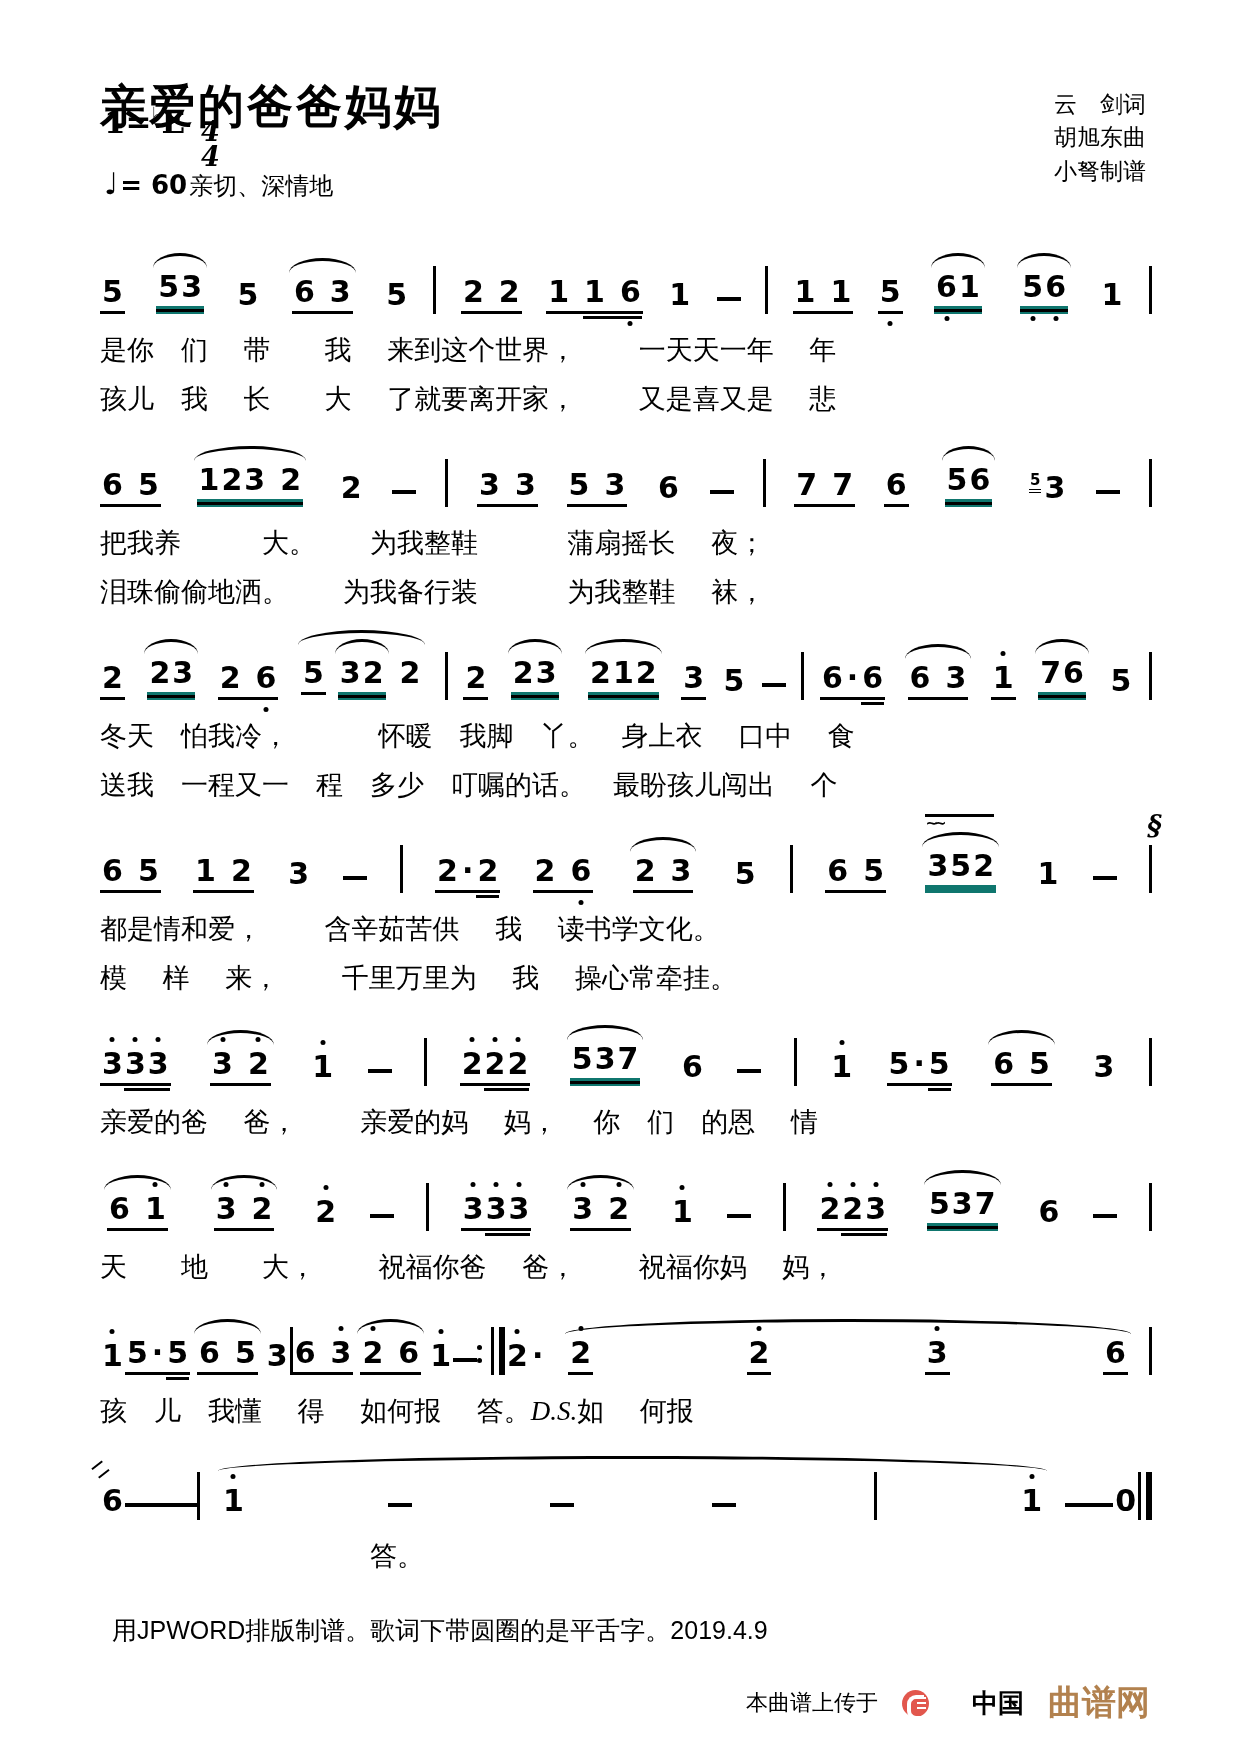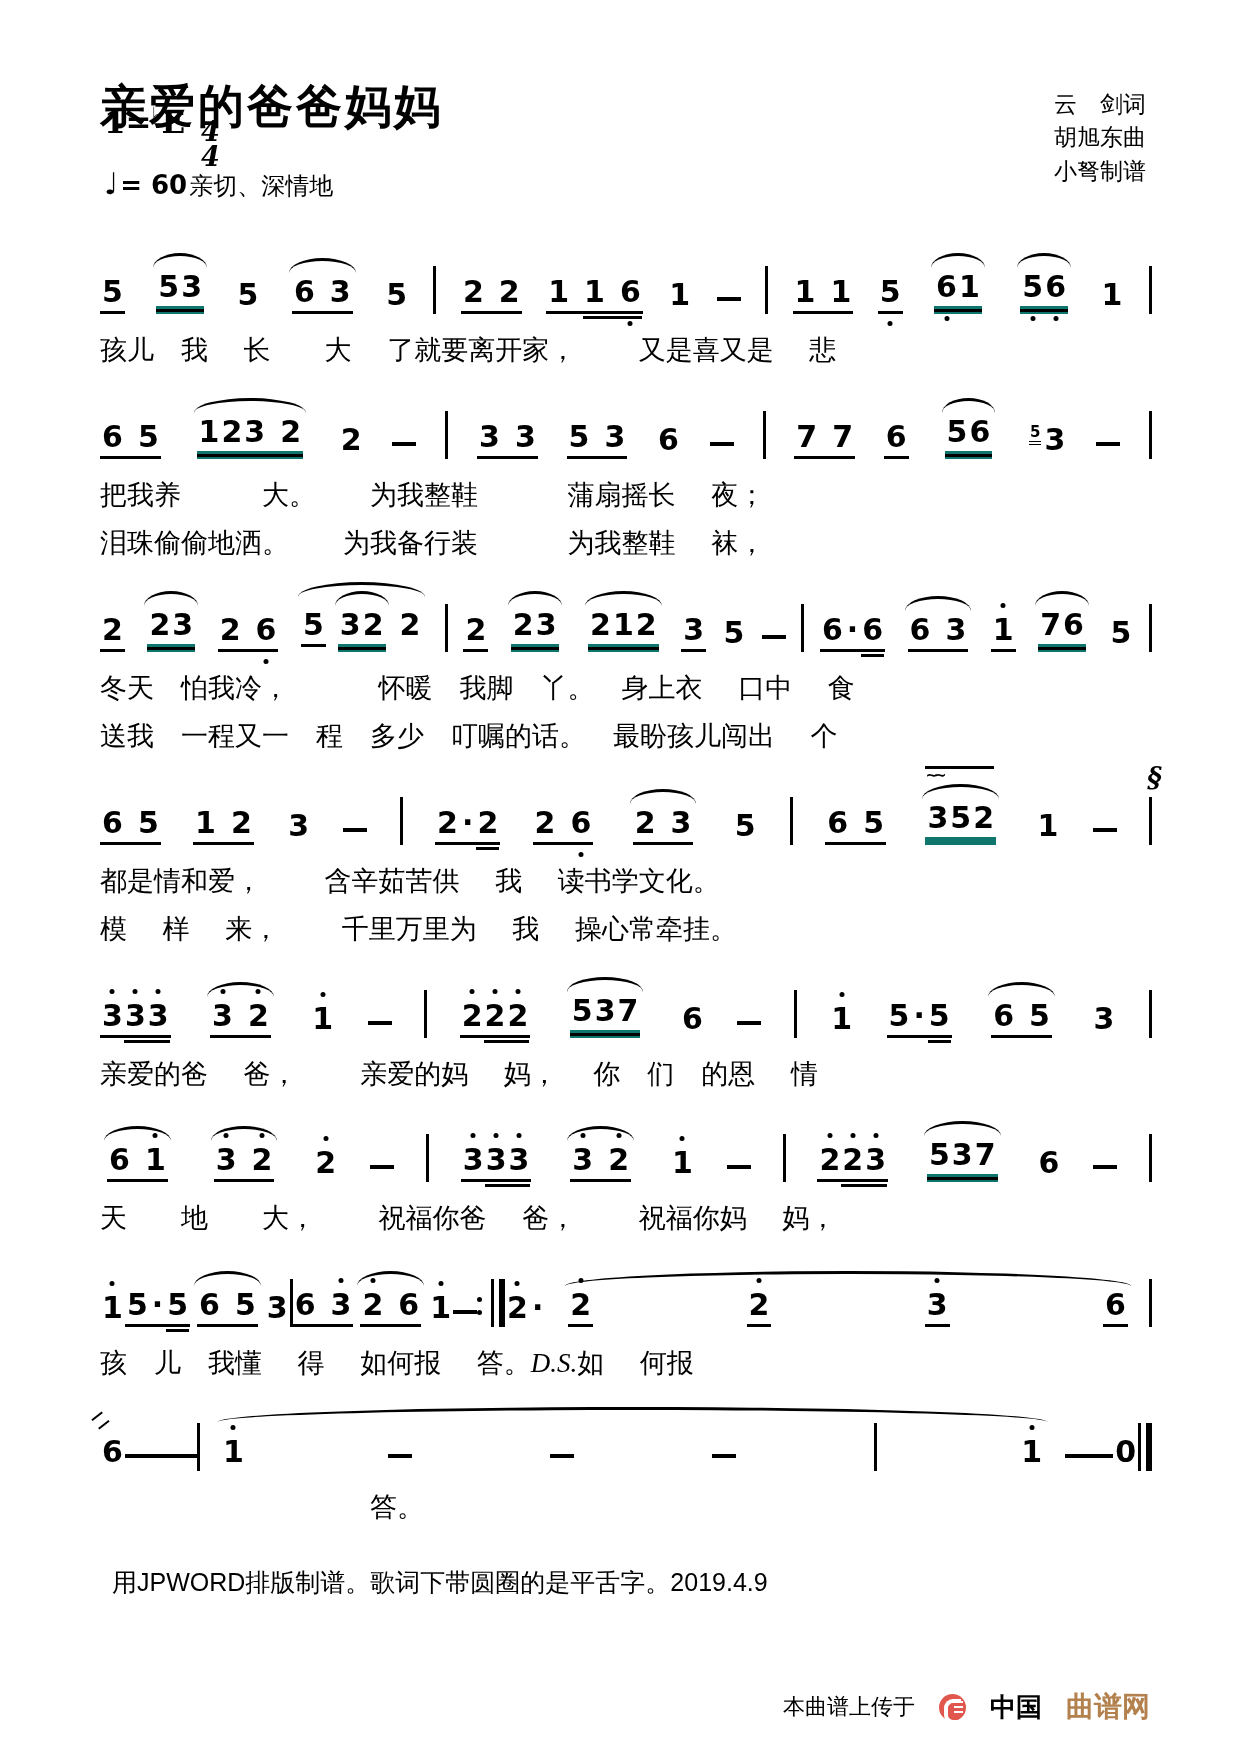--- a/index.html
+++ b/index.html
@@ -63,22 +63,22 @@
 
   
   .note-foot{margin-top:38px;font:400 25px "Liberation Sans",sans-serif;padding-left:12px;}
   .upload{position:absolute;right:90px;bottom:28px;display:flex;align-items:center;gap:24px;
           font:400 22px "Liberation Sans",sans-serif;}
   .logo{width:27px;height:27px;border-radius:50%;background:#e2574d;position:relative;display:inline-block;}
   .logo::before{content:"";position:absolute;left:5px;top:5px;width:13px;height:17px;
                 border:4px solid #fff;border-right:none;border-radius:9px 0 0 9px;}
   .logo::after{content:"";position:absolute;right:3px;top:7px;width:9px;height:14px;
                background:repeating-linear-gradient(#fff 0 2px,#e2574d 2px 5px);}
-  .site-b{font-weight:700;font-size:26px;}
-  .site-t{font-weight:700;font-size:28px;color:#b2814e;}
+  .site-b{font-weight:700;font-size:26px;margin-left:19px;}
+  .site-t{font-weight:700;font-size:34px;color:#b2814e;}
 </style>
 </head>
 <body>
 
 <div class="page">
 
   <div class="hdr">
     <h1 class="title">亲爱的爸爸妈妈</h1>
     <div class="keyline"><span>1=</span><sup>♭</sup><span>E</span><span class="ts">
           <i>4</i>
@@ -106,20 +106,21 @@
           <span class="tok"><span class="d">1</span></span>
           <span class="dash"></span>
           <span class="bar"></span>
           <span class="tok u1"><span class="d">1</span><span class="gap"></span><span class="d">1</span></span>
           <span class="tok u1"><span class="d lo">5</span></span>
           <span class="slur"><span class="tok u2"><span class="d lo">6</span><span class="d">1</span></span></span>
           <span class="slur"><span class="tok u2"><span class="d lo">5</span><span class="d lo">6</span></span></span>
           <span class="tok"><span class="d">1</span></span>
           <span class="bar"></span>
         </div>
+        <div class="lyr"><span>是你　们　 带　　我　 来到这个世界，　 　一天天一年　 年</span></div>
         <div class="lyr"><span>孩儿　我　 长　　大　 了就要离开家，　 　又是喜又是　 悲</span></div>
       </div>
       <div class="system">
         <div class="notes-row">
           <span class="tok u1"><span class="d">6</span><span class="gap"></span><span class="d">5</span></span>
           <span class="slur"><span class="tok u2"><span class="d">1</span><span class="d">2</span><span class="d">3</span><span class="gap"></span><span class="d">2</span></span></span>
           <span class="tok"><span class="d">2</span></span>
           <span class="dash"></span>
           <span class="bar"></span>
           <span class="tok u1"><span class="d">3</span><span class="gap"></span><span class="d">3</span></span>

